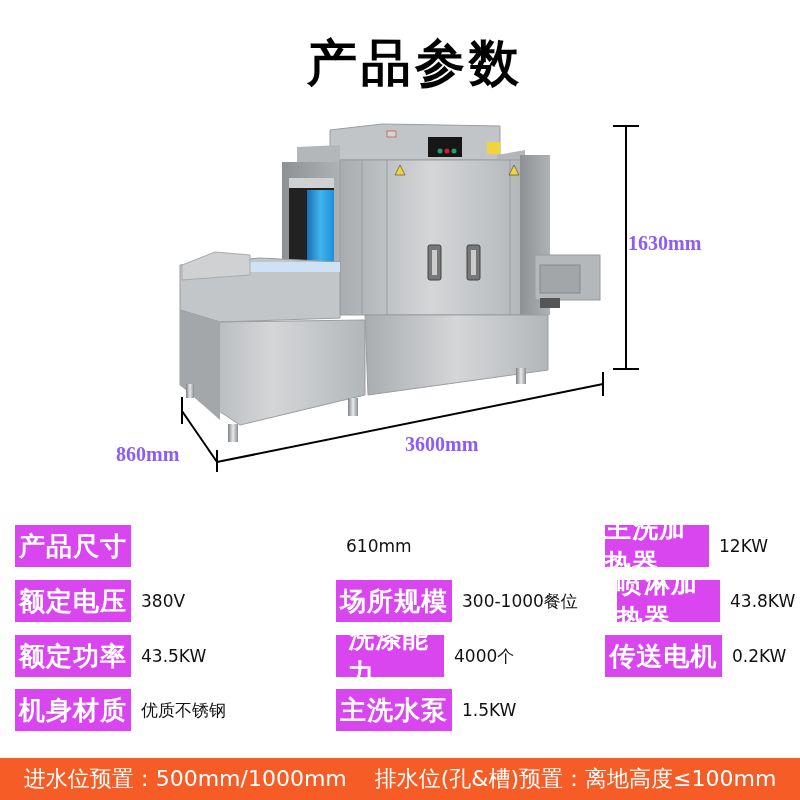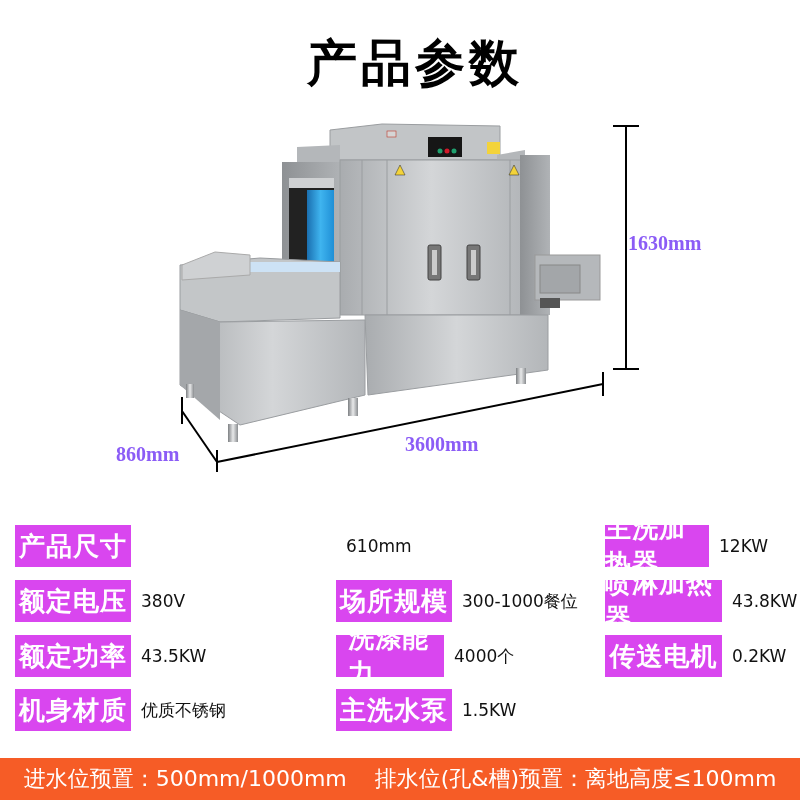--- a/index.html
+++ b/index.html
@@ -150,21 +150,21 @@
 <div class="spec-row" style="left:336px; top:689px;">
   <div class="spec-label" style="width:116px;">主洗水泵</div>
   <div class="spec-value">1.5KW</div>
 </div>
 
 <div class="spec-row" style="left:605px; top:525px;">
   <div class="spec-label" style="width:104px;">主洗加热器</div>
   <div class="spec-value">12KW</div>
 </div>
 <div class="spec-row" style="left:605px; top:580px;">
-  <div class="spec-label" style="width:117px;">喷淋加热器</div>
+  <div class="spec-label" style="width:103px;margin-left:12px;">喷淋加热器</div>
   <div class="spec-value">43.8KW</div>
 </div>
 <div class="spec-row" style="left:605px; top:635px;">
   <div class="spec-label" style="width:117px;">传送电机</div>
   <div class="spec-value">0.2KW</div>
 </div>
 
 <div class="footer">进水位预置：500mm/1000mm    排水位(孔&amp;槽)预置：离地高度≤100mm</div>
 
 </body></html>

